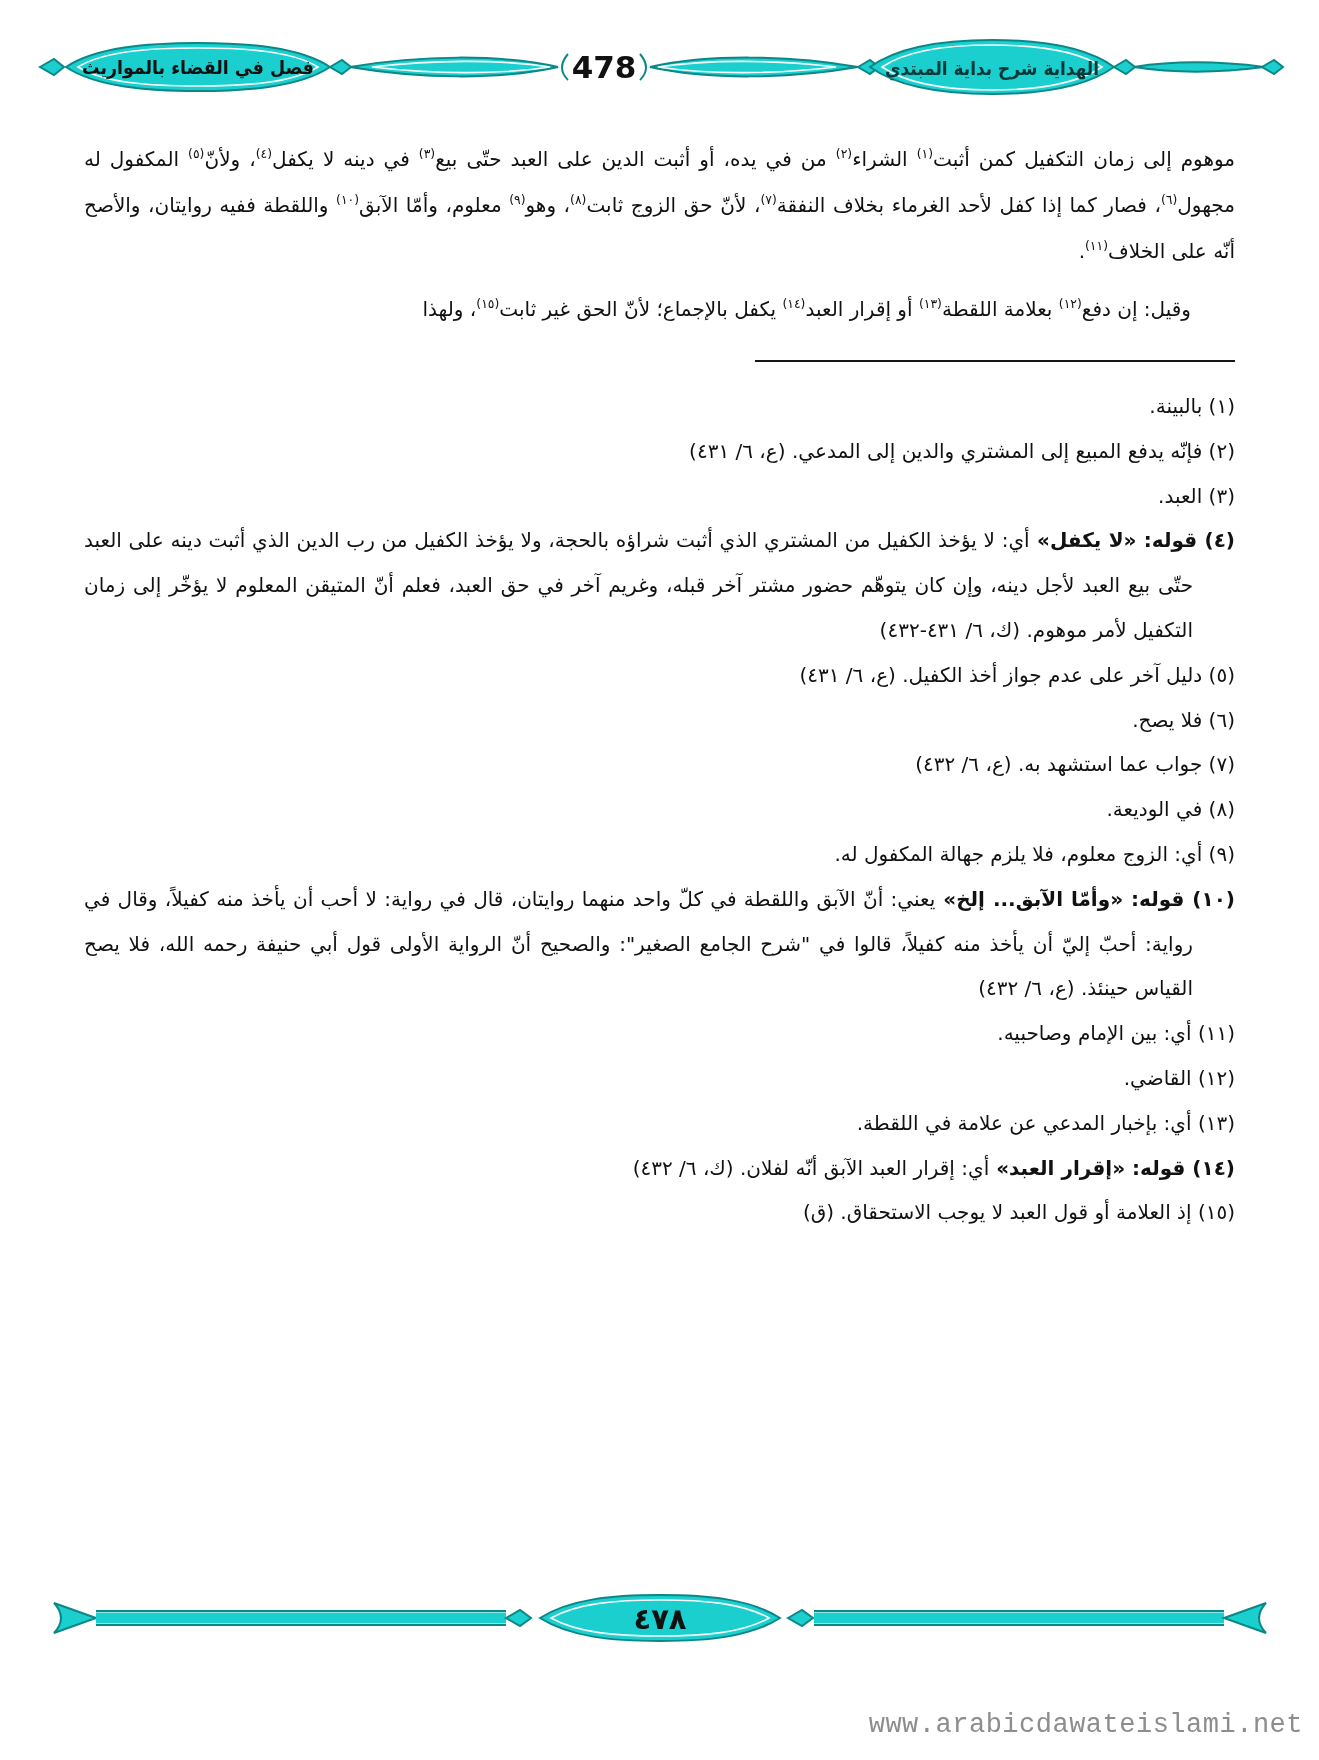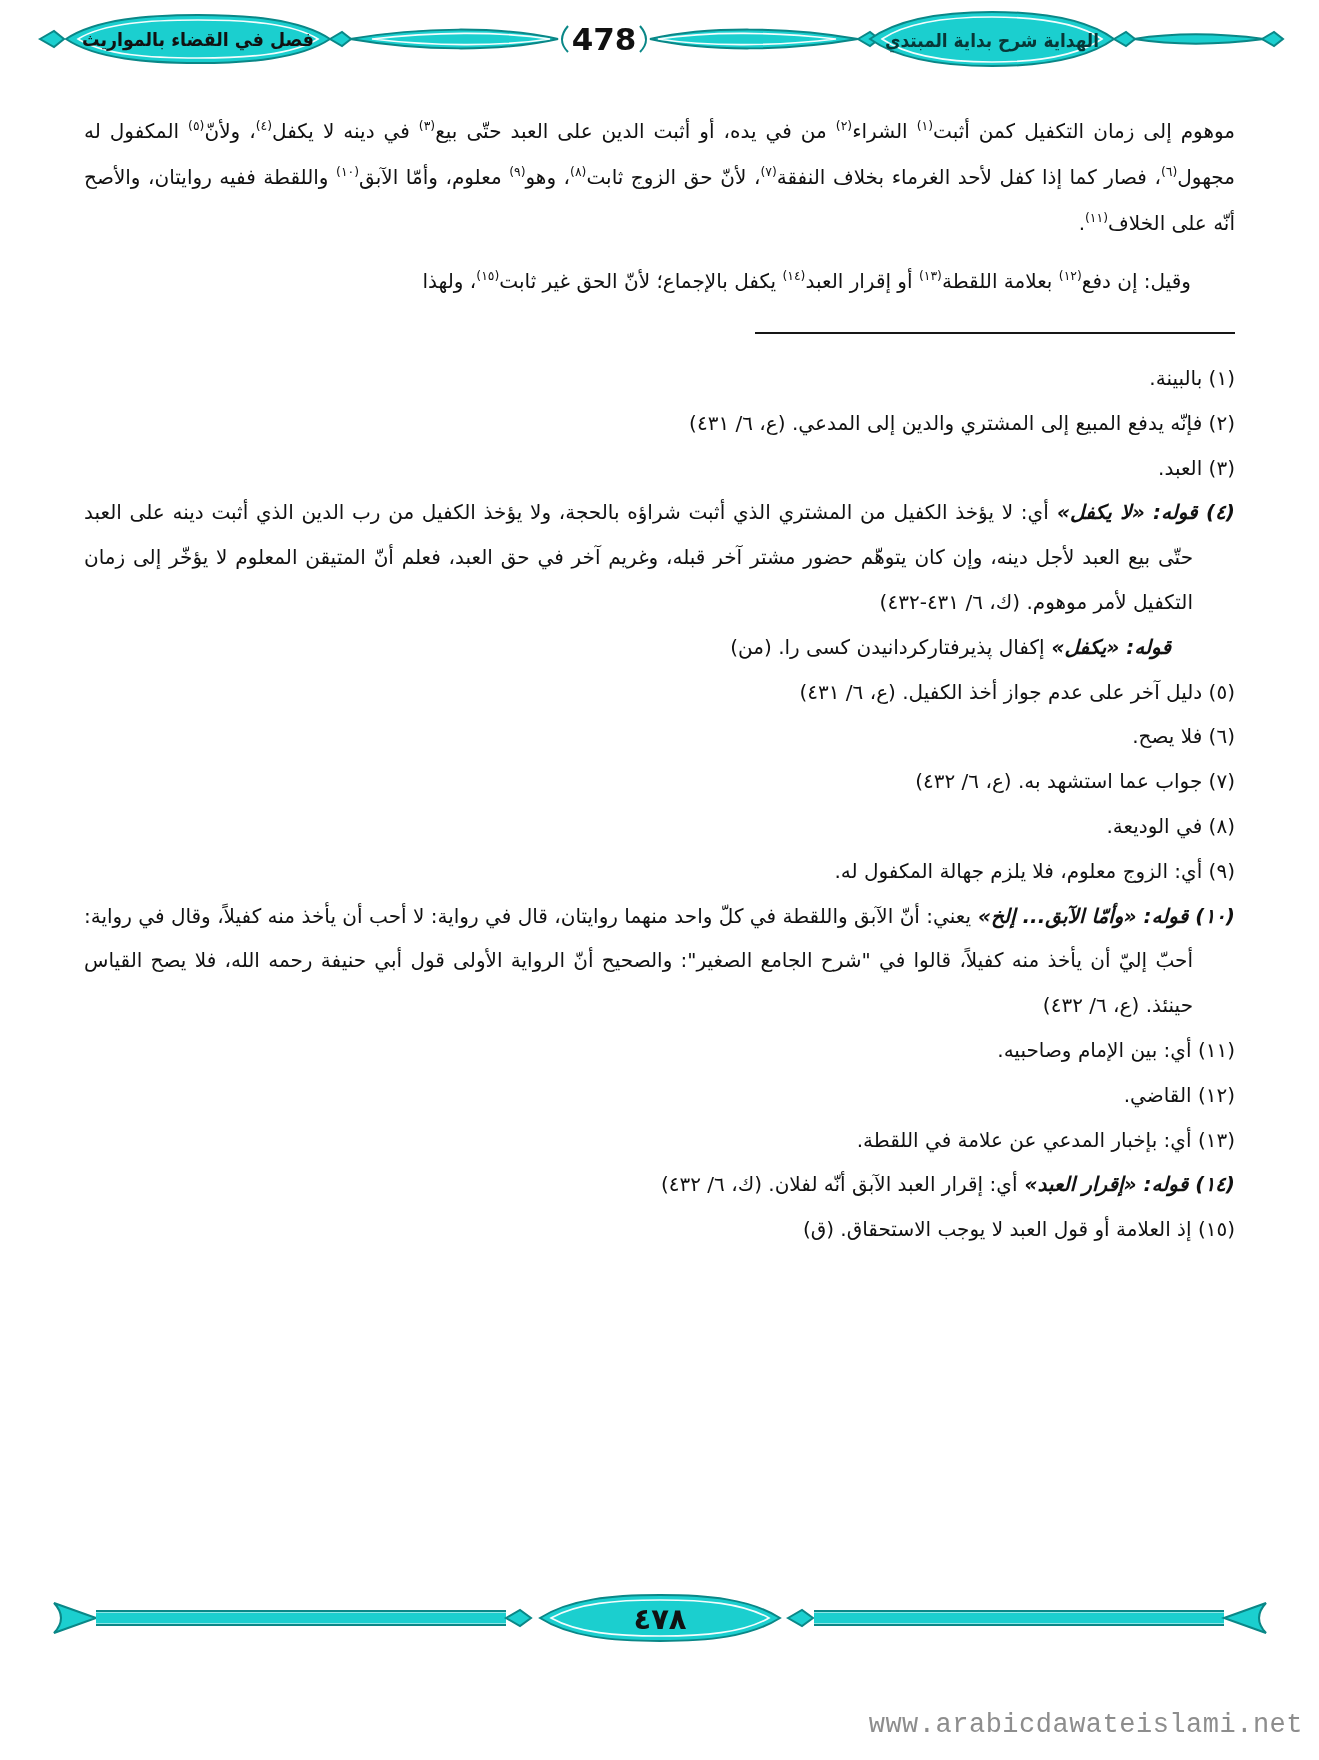--- a/index.html
+++ b/index.html
@@ -7,34 +7,34 @@
     --accent-dark:#0a8787;
     --ink:#111111;
     --watermark:#8d8d8d;
   }
   *{margin:0;padding:0;box-sizing:border-box;}
   body{
     width:1319px;height:1760px;position:relative;overflow:hidden;
     background:#ffffff;color:var(--ink);
     font-family:"DejaVu Sans",sans-serif;
   }
-  .header-wrap{}
+  .header-wrap{padding-top:28px;}
   .ornament{display:block;width:1319px;height:auto;}
   .c-fill{fill:var(--accent);stroke:var(--accent-dark);stroke-width:2;}
   .c-line{fill:none;stroke:var(--accent-dark);stroke-width:2;}
   .c-band{fill:none;stroke:var(--accent);stroke-width:11;}
   .c-rule{fill:none;stroke:var(--accent-dark);stroke-width:2.2;}
   .c-white{fill:none;stroke:#ffffff;stroke-width:1.6;opacity:.95;}
   svg text{font-family:"DejaVu Sans",sans-serif;fill:var(--ink);}
   .orn-text-dark{fill:#073737;}
   .content{direction:rtl;padding:30px 84px 0;}
   .para{font-size:20px;line-height:2.3;text-align:justify;}
   .para + .para{text-indent:44px;margin-top:12px;}
   .fn-ref{font-size:.62em;vertical-align:super;}
-  .b{font-weight:bold;font-style:italic;}
+  .b{font-weight:bold;}
   .fn-sep{width:480px;border-top:2.5px solid #161616;margin:28px 0 22px auto;}
   .footnotes{font-size:20px;line-height:2.24;}
   .footnote{text-align:justify;padding-right:42px;text-indent:-42px;}
   .footnote-subline{text-align:right;padding-right:64px;}
   .footer-band{position:absolute;left:0;bottom:100px;width:1087px;}
   .watermark{
     position:absolute;right:16px;bottom:20px;direction:ltr;
     font-size:27px;color:var(--watermark);letter-spacing:.5px;
     font-family:Liberation Mono, monospace;
   }
@@ -80,21 +80,20 @@
       <p class="para"><span>وقيل: إن دفع</span><span class="fn-ref">(١٢)</span><span> بعلامة اللقطة</span><span class="fn-ref">(١٣)</span><span> أو إقرار العبد</span><span class="fn-ref">(١٤)</span><span> يكفل بالإجماع؛ لأنّ الحق غير ثابت</span><span class="fn-ref">(١٥)</span><span>، ولهذا</span></p>
     </div>
 
   <div class="fn-sep"></div>
 
   <div class="footnotes">
       <div class="footnote"><span class="fn-marker">(١) </span><span>بالبينة.</span></div>
       <div class="footnote"><span class="fn-marker">(٢) </span><span>فإنّه يدفع المبيع إلى المشتري والدين إلى المدعي. (ع، ٦/ ٤٣١)</span></div>
       <div class="footnote"><span class="fn-marker">(٣) </span><span>العبد.</span></div>
       <div class="footnote"><span class="fn-marker b">(٤) </span><span class="b">قوله: «لا يكفل» </span><span>أي: لا يؤخذ الكفيل من المشتري الذي أثبت شراؤه بالحجة، ولا يؤخذ الكفيل من رب الدين الذي أثبت دينه على العبد حتّى بيع العبد لأجل دينه، وإن كان يتوهّم حضور مشتر آخر قبله، وغريم آخر في حق العبد، فعلم أنّ المتيقن المعلوم لا يؤخّر إلى زمان التكفيل لأمر موهوم. (ك، ٦/ ٤٣١-٤٣٢)</span></div>
-      <div class="footnote-subline"><span class="b">قوله: «يكفل» </span><span>إكفال پذيرفتاركردانيدن كسى را. (من)</span></div>
       <div class="footnote"><span class="fn-marker">(٥) </span><span>دليل آخر على عدم جواز أخذ الكفيل. (ع، ٦/ ٤٣١)</span></div>
       <div class="footnote"><span class="fn-marker">(٦) </span><span>فلا يصح.</span></div>
       <div class="footnote"><span class="fn-marker">(٧) </span><span>جواب عما استشهد به. (ع، ٦/ ٤٣٢)</span></div>
       <div class="footnote"><span class="fn-marker">(٨) </span><span>في الوديعة.</span></div>
       <div class="footnote"><span class="fn-marker">(٩) </span><span>أي: الزوج معلوم، فلا يلزم جهالة المكفول له.</span></div>
       <div class="footnote"><span class="fn-marker b">(١٠) </span><span class="b">قوله: «وأمّا الآبق... إلخ» </span><span>يعني: أنّ الآبق واللقطة في كلّ واحد منهما روايتان، قال في رواية: لا أحب أن يأخذ منه كفيلاً، وقال في رواية: أحبّ إليّ أن يأخذ منه كفيلاً، قالوا في "شرح الجامع الصغير": والصحيح أنّ الرواية الأولى قول أبي حنيفة رحمه الله، فلا يصح القياس حينئذ. (ع، ٦/ ٤٣٢)</span></div>
       <div class="footnote"><span class="fn-marker">(١١) </span><span>أي: بين الإمام وصاحبيه.</span></div>
       <div class="footnote"><span class="fn-marker">(١٢) </span><span>القاضي.</span></div>
       <div class="footnote"><span class="fn-marker">(١٣) </span><span>أي: بإخبار المدعي عن علامة في اللقطة.</span></div>
       <div class="footnote"><span class="fn-marker b">(١٤) </span><span class="b">قوله: «إقرار العبد» </span><span>أي: إقرار العبد الآبق أنّه لفلان. (ك، ٦/ ٤٣٢)</span></div>

